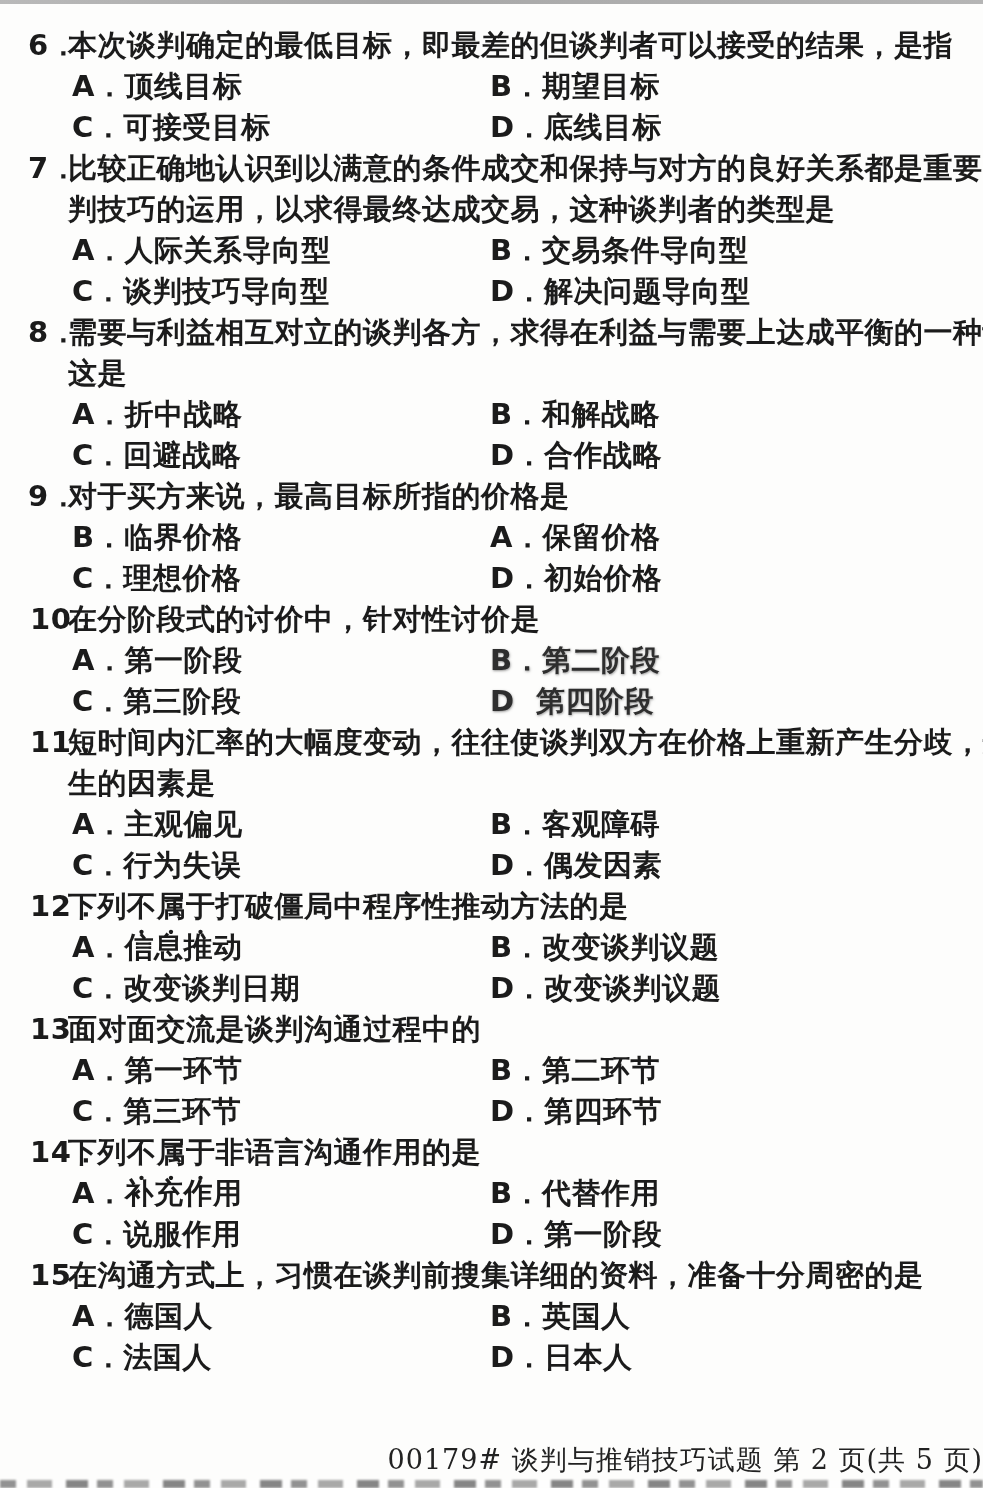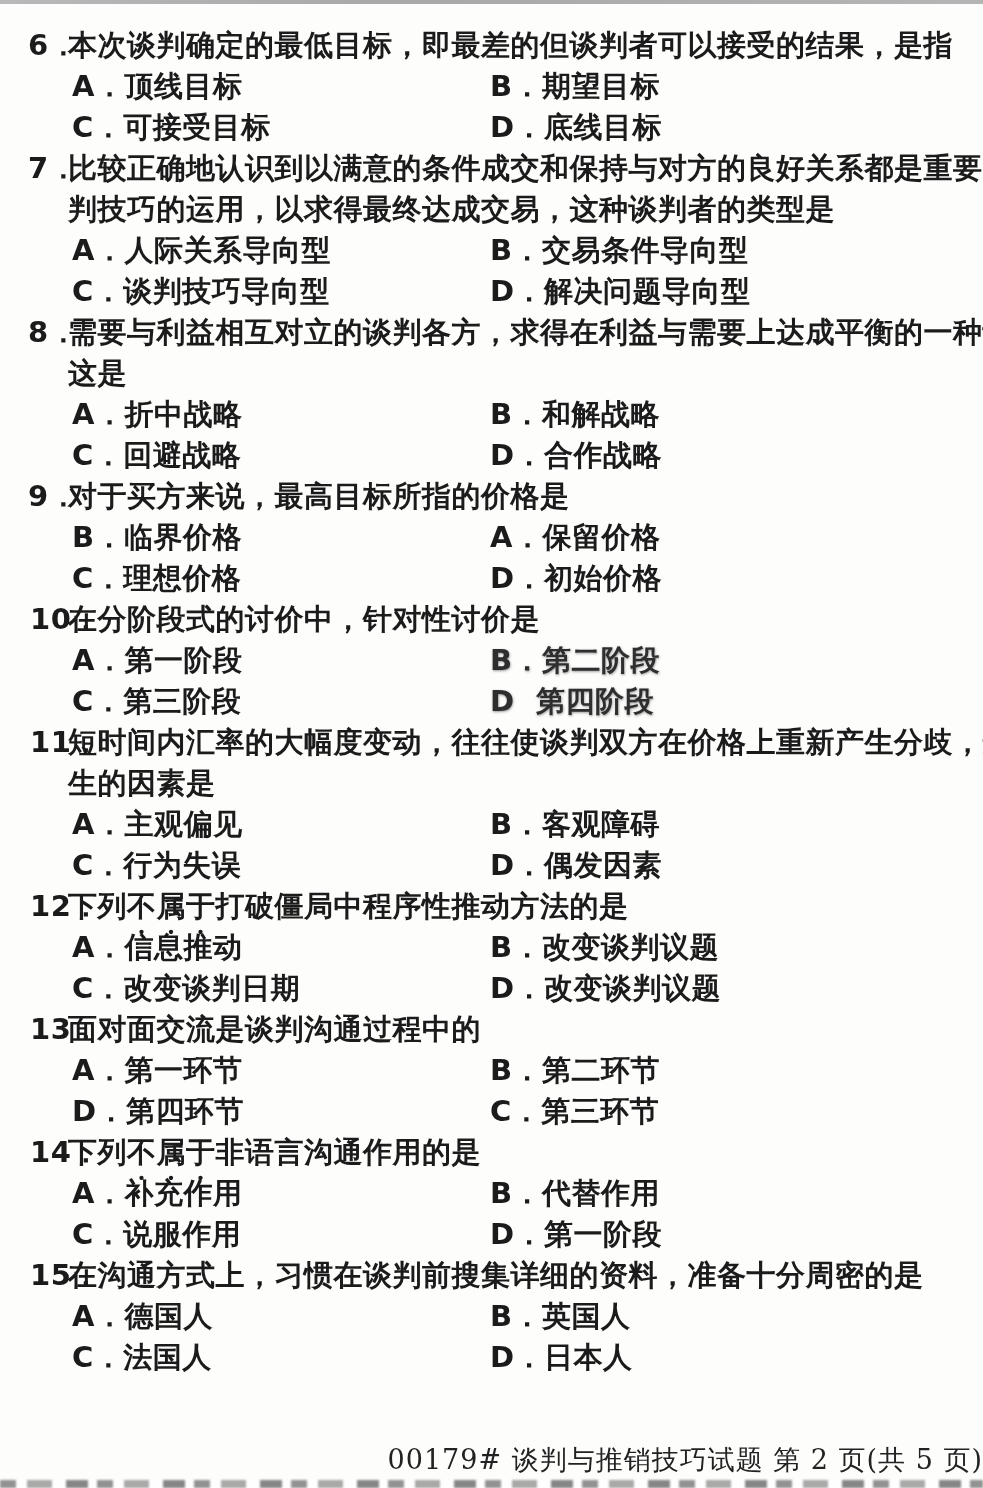--- a/index.html
+++ b/index.html
@@ -170,22 +170,22 @@
             <div class="opt"><span class="opt-label">B．</span><span class="opt-text">改变谈判议题</span></div>
             <div class="opt"><span class="opt-label">C．</span><span class="opt-text">改变谈判日期</span></div>
             <div class="opt"><span class="opt-label">D．</span><span class="opt-text">改变谈判议题</span></div>
           </div>
         </div>
         <div class="question dd">
           <div class="stem-line"><span class="qnum">13．</span><span class="seg">面对面交流是谈判沟通过程中的</span></div>
           <div class="options">
             <div class="opt"><span class="opt-label">A．</span><span class="opt-text">第一环节</span></div>
             <div class="opt"><span class="opt-label">B．</span><span class="opt-text">第二环节</span></div>
+            <div class="opt"><span class="opt-label">C．</span><span class="opt-text">第三环节</span></div>
             <div class="opt"><span class="opt-label">D．</span><span class="opt-text">第四环节</span></div>
-            <div class="opt"><span class="opt-label">C．</span><span class="opt-text">第三环节</span></div>
           </div>
         </div>
         <div class="question dd">
           <div class="stem-line"><span class="qnum">14．</span><span class="seg">下列</span><span class="seg emph">不属于</span><span class="seg">非语言沟通作用的是</span></div>
           <div class="options">
             <div class="opt"><span class="opt-label">A．</span><span class="opt-text">补充作用</span></div>
             <div class="opt"><span class="opt-label">B．</span><span class="opt-text">代替作用</span></div>
             <div class="opt"><span class="opt-label">C．</span><span class="opt-text">说服作用</span></div>
             <div class="opt"><span class="opt-label">D．</span><span class="opt-text">第一阶段</span></div>
           </div>

